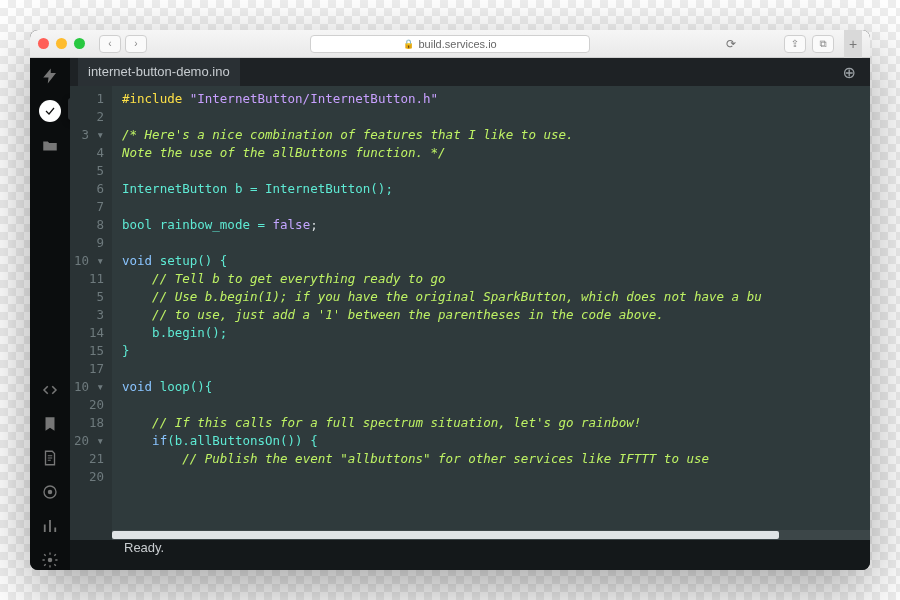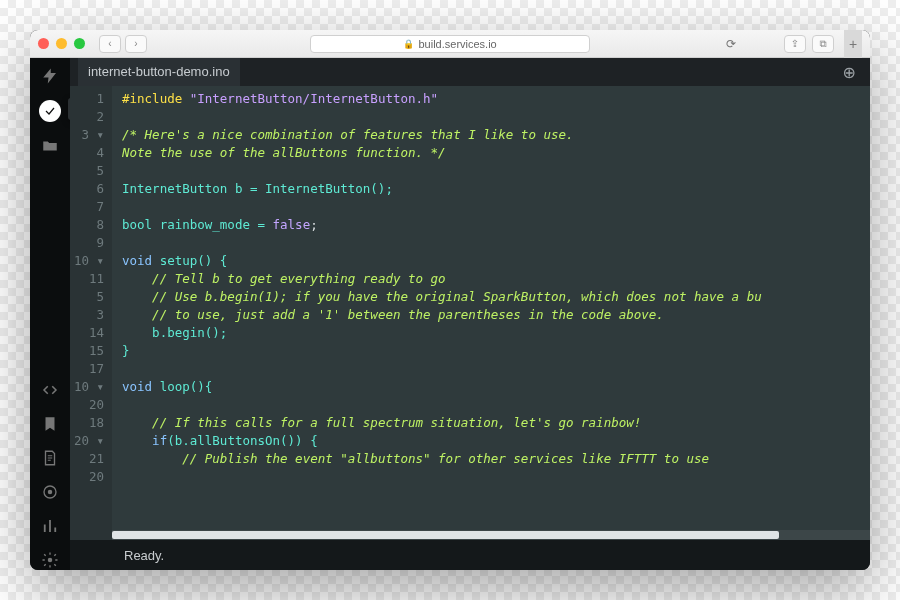--- a/index.html
+++ b/index.html
@@ -48,21 +48,21 @@
   .tab.active { background:#2a3034; color:#c7ccd0; }
   .tab-plus { margin-left:auto; color:#9aa0a4; font-size:16px; padding:0 6px; cursor:pointer; }
 
   .editor { flex:1; display:flex; font-family: "Menlo","Consolas",monospace; font-size:12.5px; line-height:18px; overflow:hidden; background:#2f3a3c; position:relative; }
   .gutter { width:42px; background:#2a3335; text-align:right; color:#6e7a7d; padding:4px 8px 4px 0; }
   .gutter .fold { color:#6e7a7d; }
   .code { flex:1; padding:4px 10px; color:#d9dde0; white-space:pre; overflow:hidden; position:relative; }
   .scrollbar-h { position:absolute; left:42px; right:0; bottom:0; height:10px; background:#3c4648; }
   .scrollbar-h .thumb { position:absolute; left:0; width:88%; top:1px; bottom:1px; background:#dfe4e6; border-radius:2px; }
 
-  .status { height:30px; background:#14181a; color:#c8cccf; font-size:13px; display:flex; align-items:center; padding:0 14px 0 54px; }
+  .status { height:30px; background:#14181a; color:#c8cccf; font-size:13px; display:flex; align-items:flex-start; padding:0 14px 0 54px; }
 
   
   .c-pp   { color:#fde047; }      
   .c-str  { color:#c8a0ff; }      
   .c-cmt  { color:#bef264; font-style:italic; }
   .c-type { color:#5eead4; }
   .c-kw   { color:#8ac4ff; }
   .c-bool { color:#c3a6ff; }
   .c-punc { color:#d9dde0; }
   .c-id   { color:#5eead4; }

